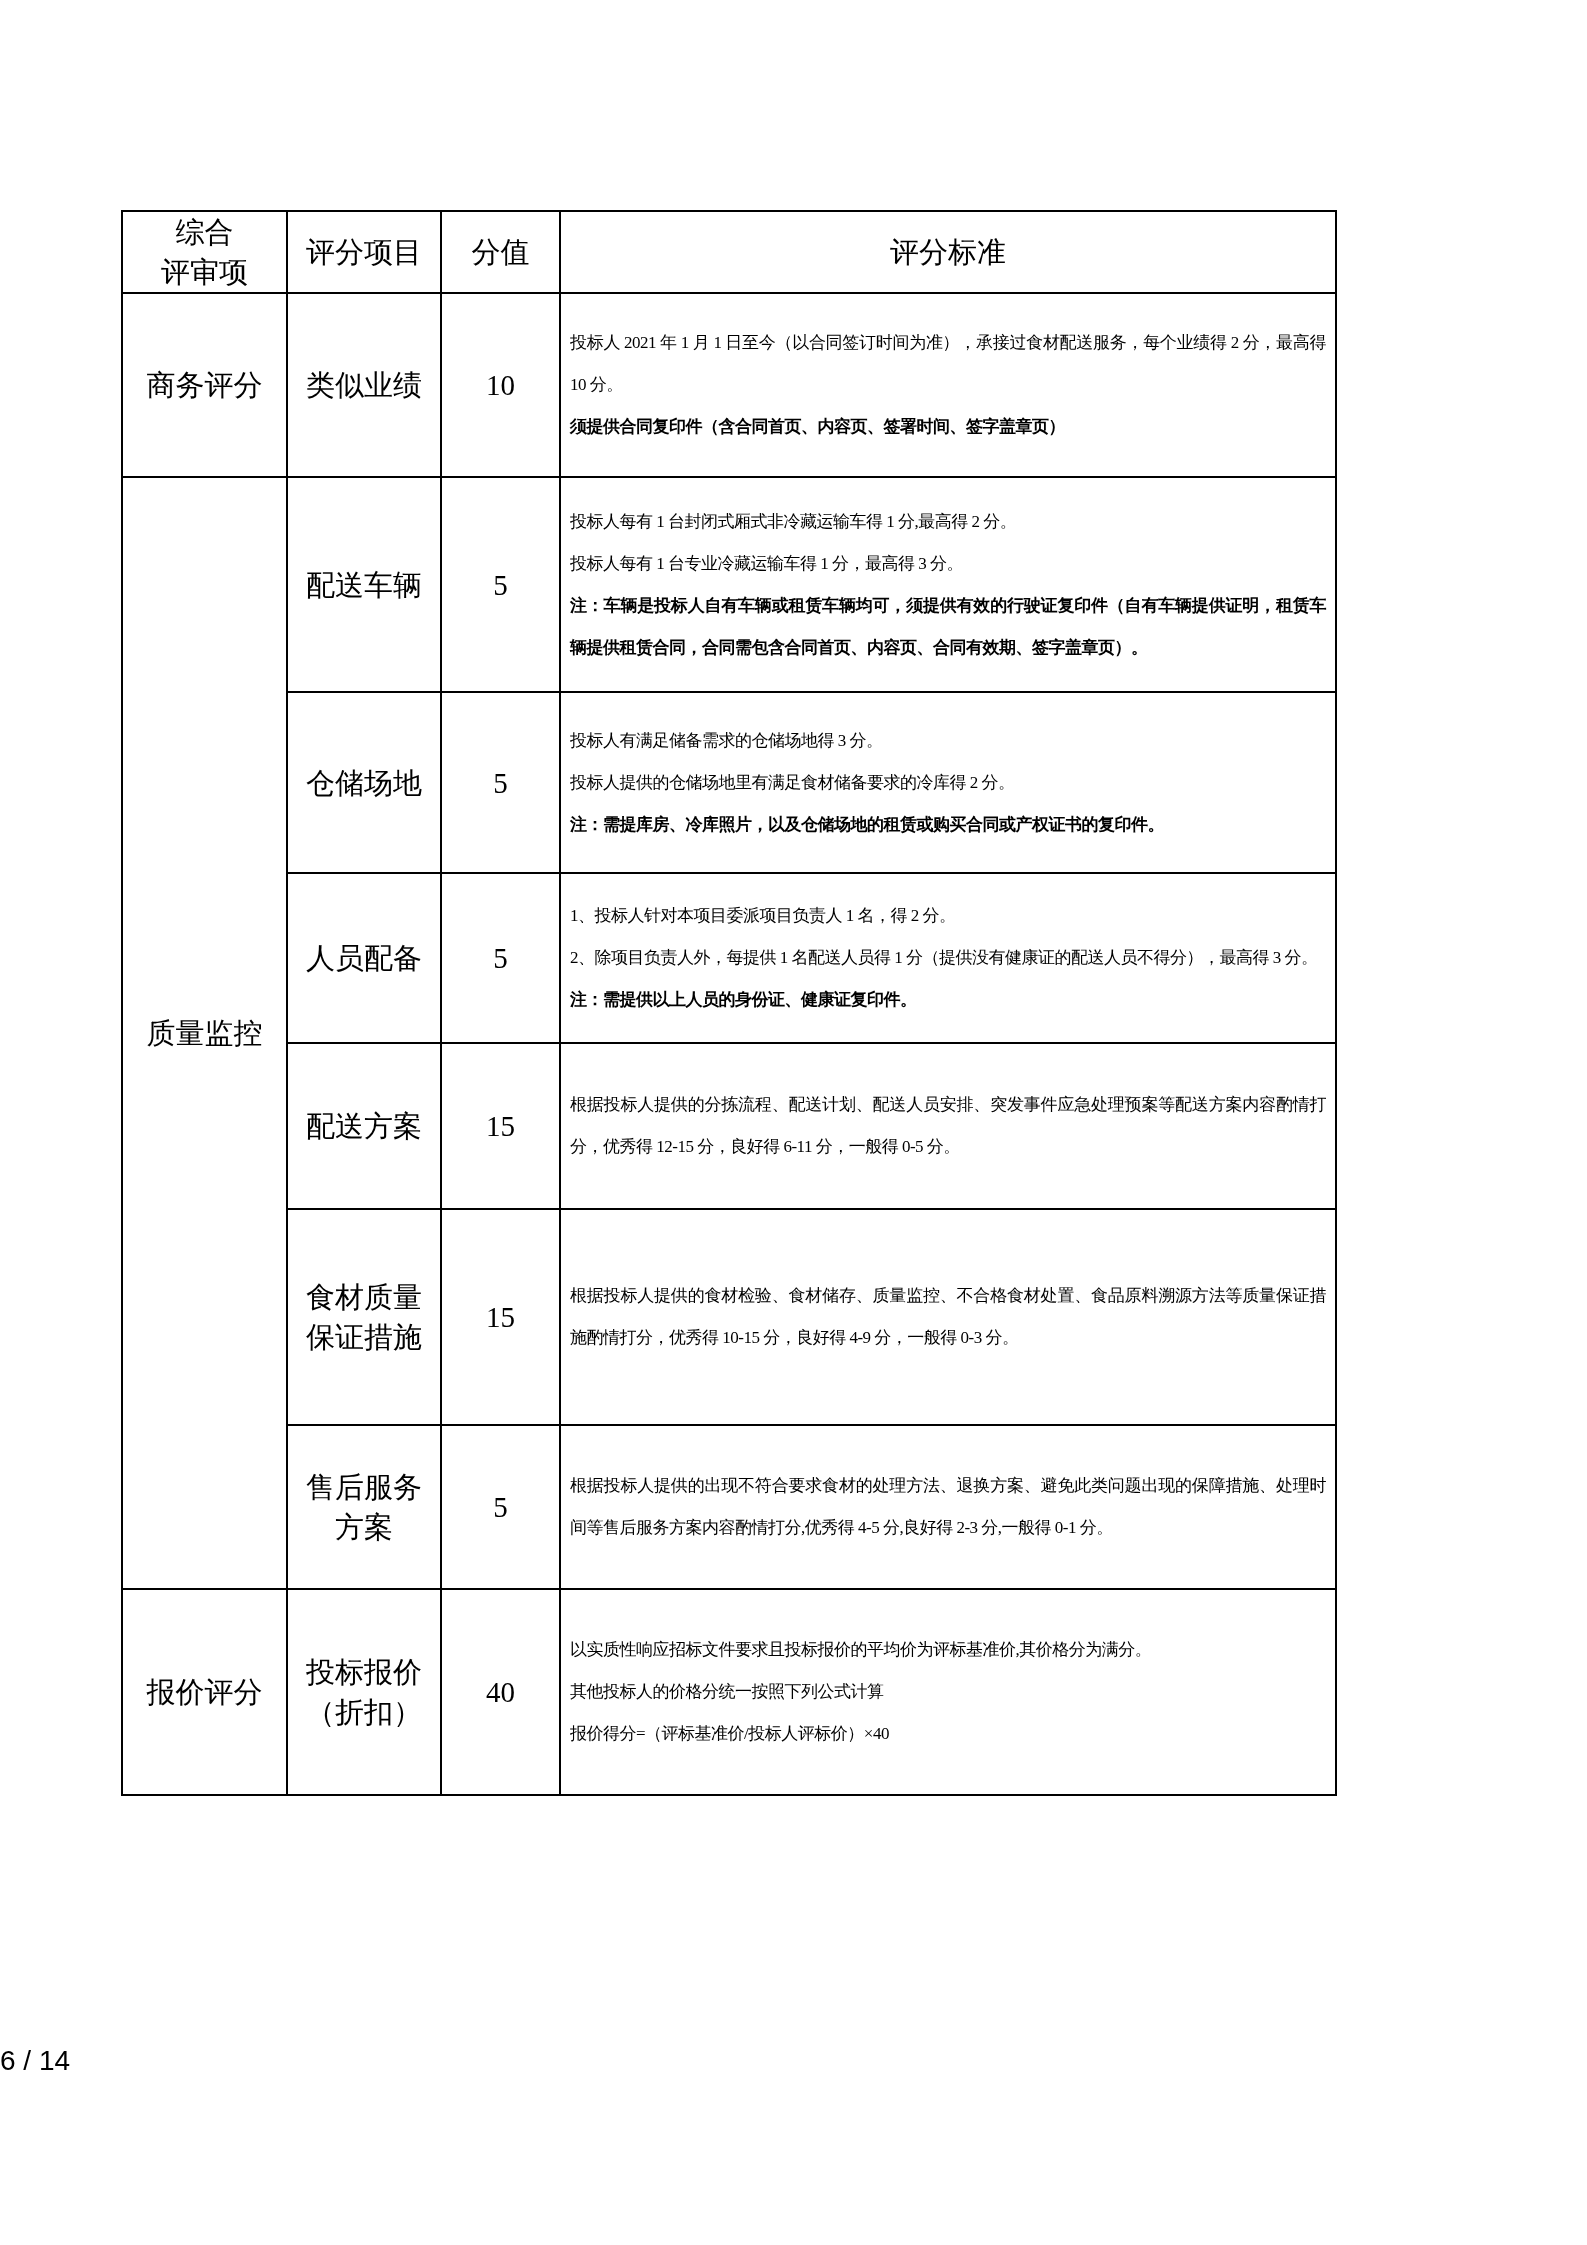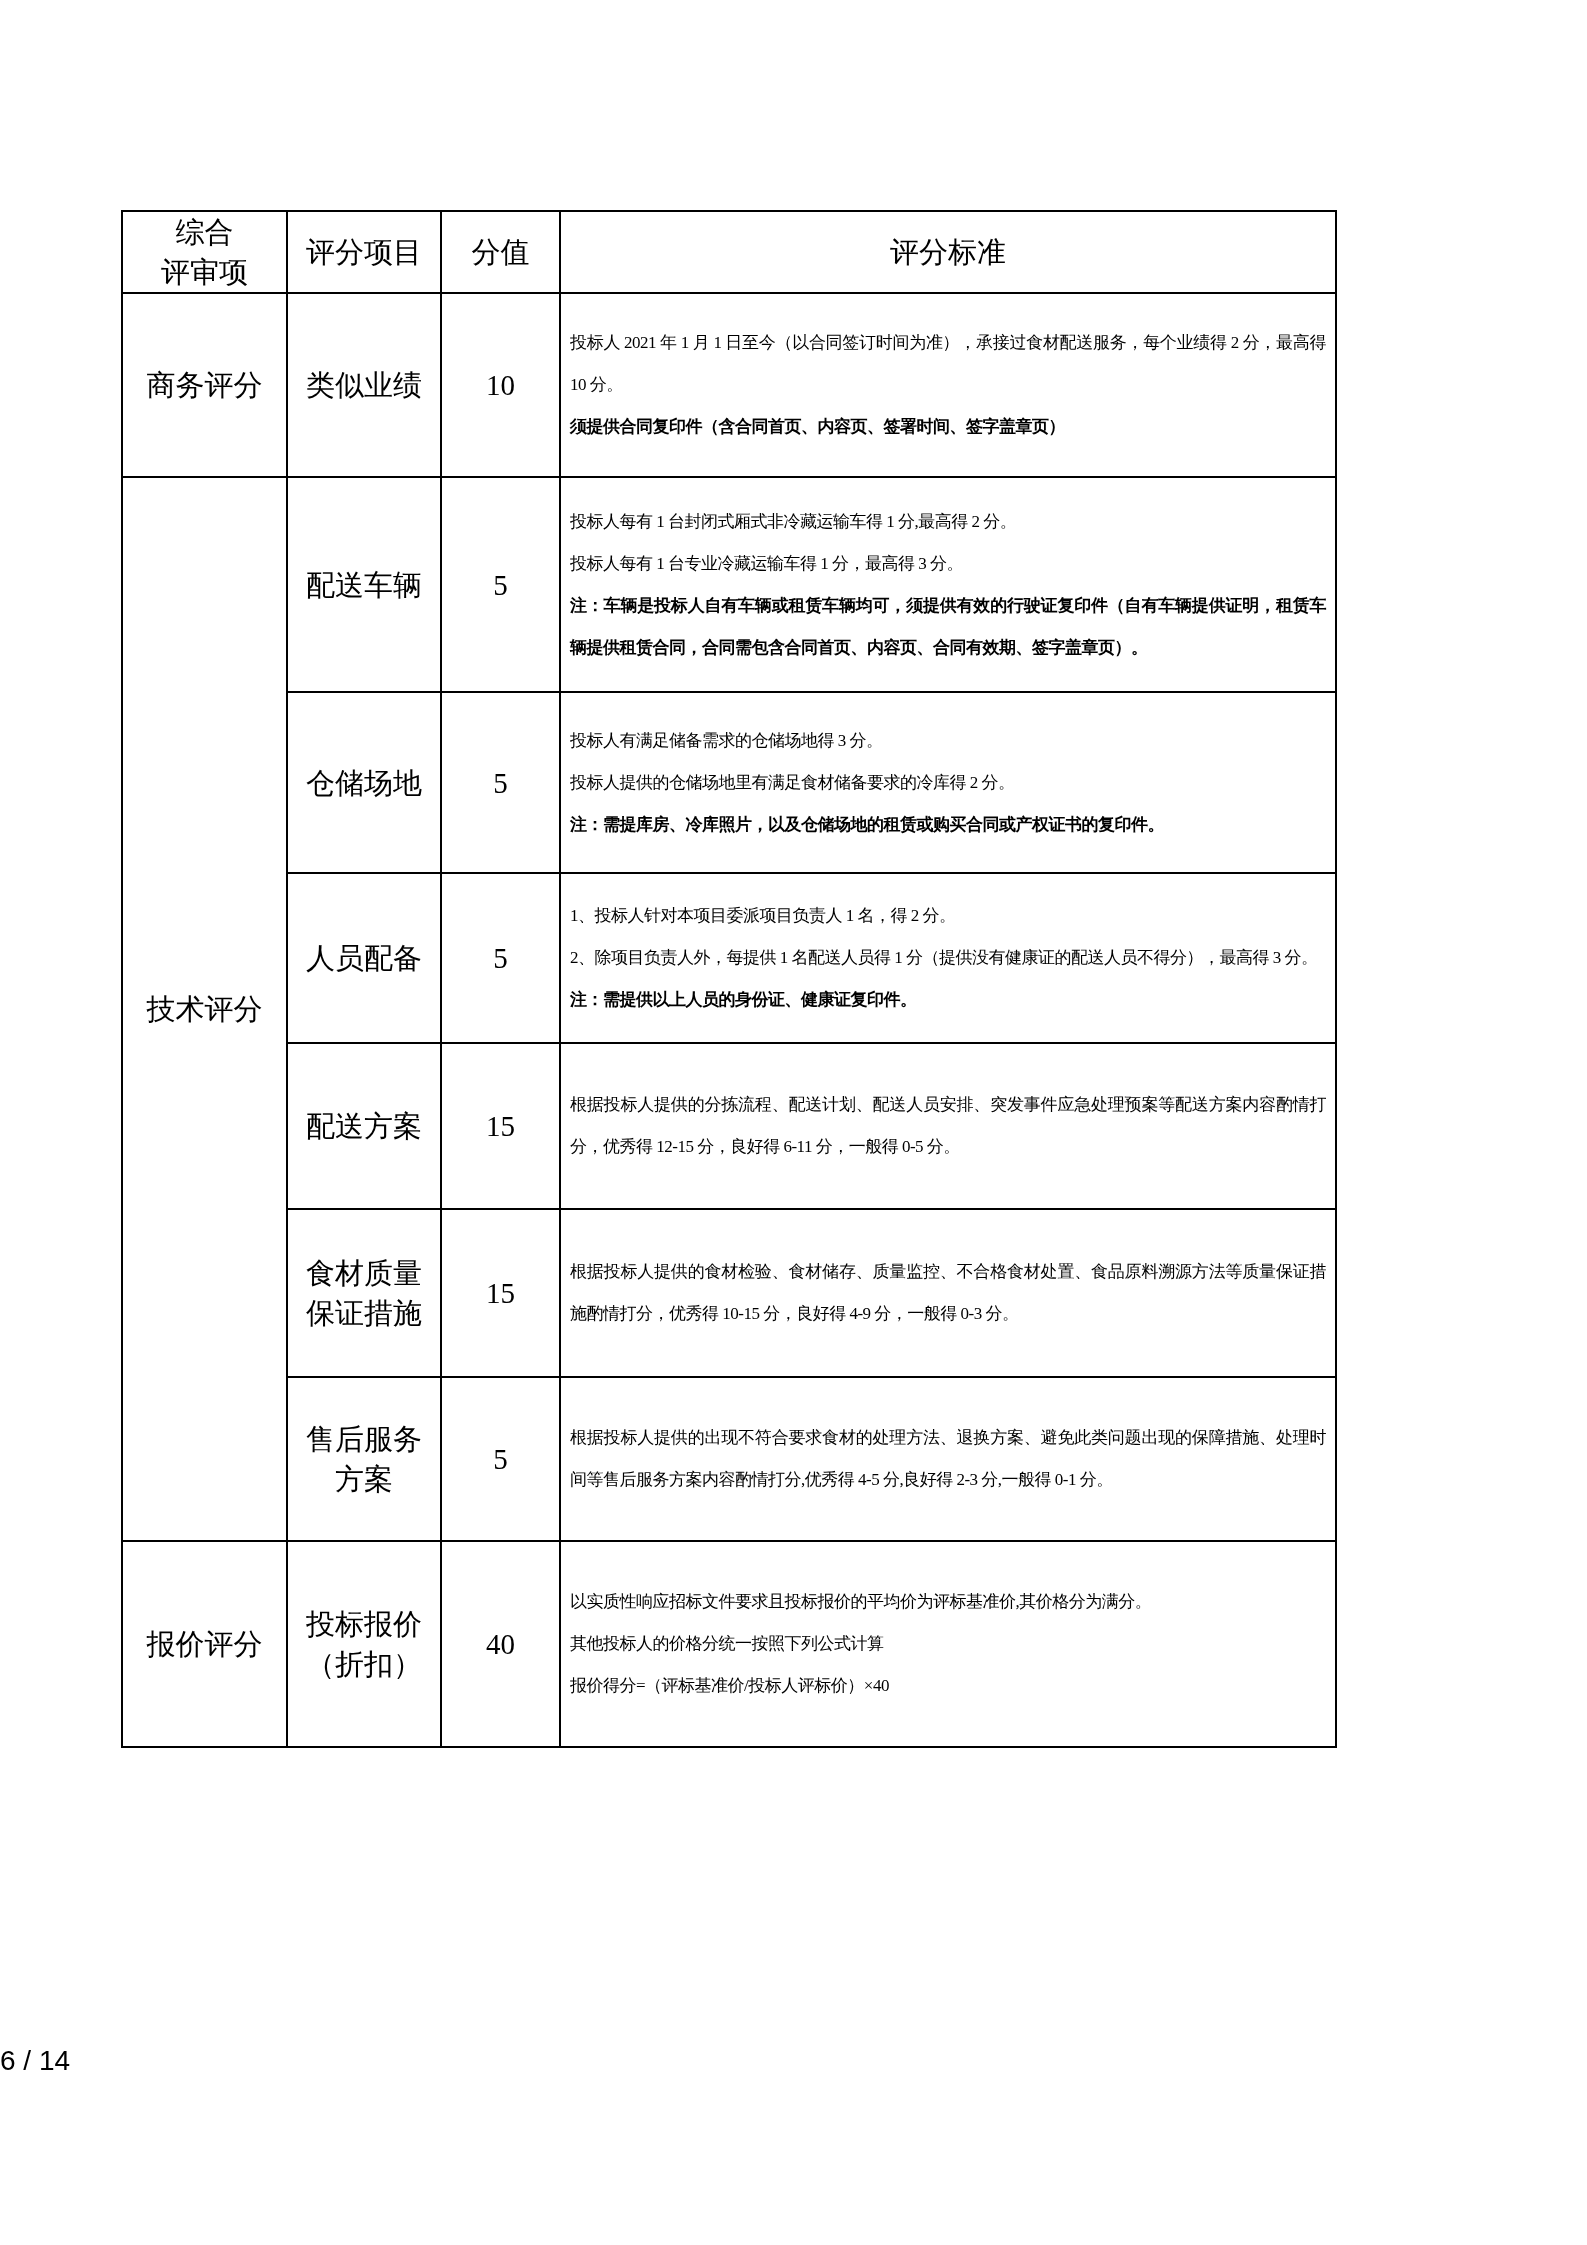--- a/index.html
+++ b/index.html
@@ -20,21 +20,21 @@
     border: 2px solid #000000;
     overflow: hidden;
   }
   
   tr.tr-h  { height: 67px; }
   tr.tr-0  { height: 184px; }
   tr.tr-1  { height: 215px; }
   tr.tr-2  { height: 181px; }
   tr.tr-3  { height: 170px; }
   tr.tr-4  { height: 166px; }
-  tr.tr-5  { height: 168px; }
+  tr.tr-5  { height: 216px; }
   tr.tr-6  { height: 164px; padding-left: 28px; }
   tr.tr-7  { height: 206px; }
   
   td.center-cell {
     text-align: center;
     vertical-align: middle;
     font-size: 29px;
     line-height: 40px;
     padding: 0 4px;
   }
@@ -90,21 +90,21 @@
         <div>类似业绩</div>
       </td>
       <td class="center-cell">10</td>
       <td class="criteria-cell">
         <div class="para">投标人 2021 年 1 月 1 日至今（以合同签订时间为准），承接过食材配送服务，每个业绩得 2 分，最高得 10 分。</div>
         <div class="para" data-emphasis="bold">须提供合同复印件（含合同首页、内容页、签署时间、签字盖章页）</div>
       </td>
     </tr>
 
     <tr class="tr-1">
-      <td class="center-cell" rowspan="6">技术评分</td>
+      <td class="center-cell" rowspan="6">质量监控</td>
       <td class="center-cell">
         <div>配送车辆</div>
       </td>
       <td class="center-cell">5</td>
       <td class="criteria-cell">
         <div class="para">投标人每有 1 台封闭式厢式非冷藏运输车得 1 分,最高得 2 分。</div>
         <div class="para">投标人每有 1 台专业冷藏运输车得 1 分，最高得 3 分。</div>
         <div class="para" data-emphasis="bold">注：车辆是投标人自有车辆或租赁车辆均可，须提供有效的行驶证复印件（自有车辆提供证明，租赁车辆提供租赁合同，合同需包含合同首页、内容页、合同有效期、签字盖章页）。</div>
       </td>
     </tr>

